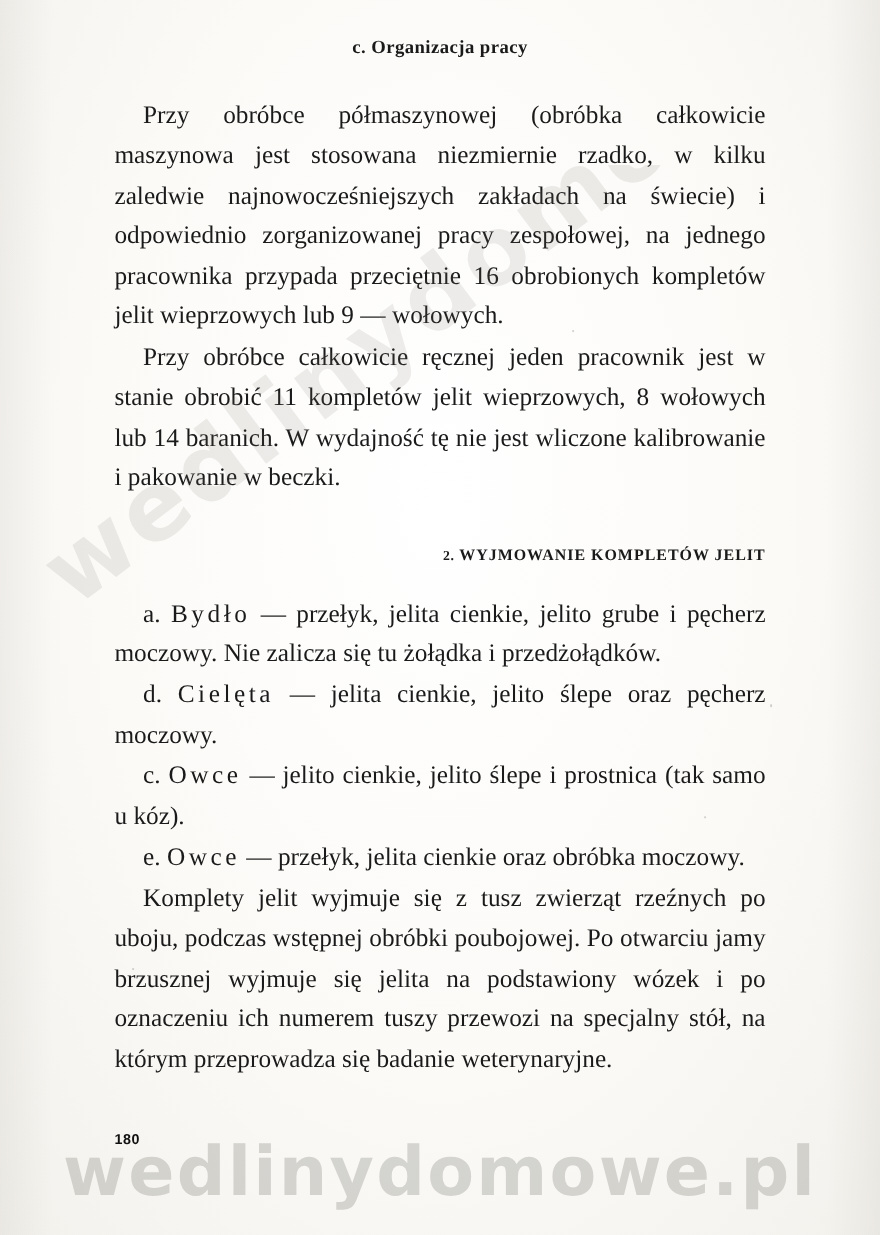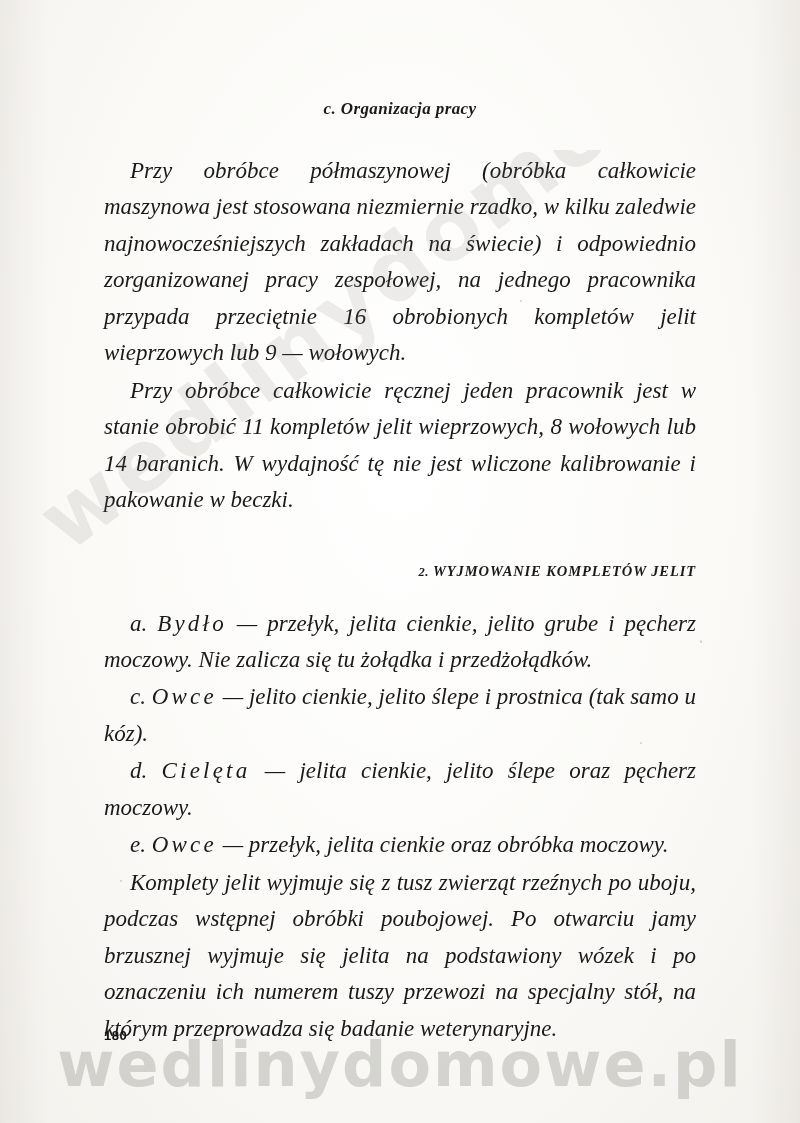--- a/index.html
+++ b/index.html
@@ -29,23 +29,22 @@
     inset: 0;
     background:
       linear-gradient(90deg, rgba(150,145,135,0.10) 0%, rgba(255,255,255,0) 6%),
       linear-gradient(270deg, rgba(150,145,135,0.10) 0%, rgba(255,255,255,0) 6%);
     pointer-events: none;
   }
 
   .page {
     position: absolute;
     inset: 0;
-    padding: 99px 104px 40px 104px;
+    padding: 33px 104px 40px 104px;
     box-sizing: border-box;
-    font-style: italic;
   }
 
   
   .wm-diag {
     position: absolute;
     left: 40px;
     top: 150px;
     width: 720px;
     height: 700px;
     pointer-events: none;
@@ -160,27 +159,27 @@
   </h3>
 
 
   <p class="para">
     <span>a.</span>
     <span class="sp">Bydło</span><span> — przełyk, jelita cienkie, jelito grube i pęcherz moczowy. Nie zalicza się tu żołądka i przedżołądków.</span>
   </p>
 
 
   <p class="para">
-    <span>c.</span>
-    <span class="sp">Owce</span><span> — jelito cienkie, jelito ślepe i prostnica (tak samo u kóz).</span>
+    <span>d.</span>
+    <span class="sp">Cielęta</span><span> — jelita cienkie, jelito ślepe oraz pęcherz moczowy.</span>
   </p>
 
   <p class="para">
-    <span>d.</span>
-    <span class="sp">Cielęta</span><span> — jelita cienkie, jelito ślepe oraz pęcherz moczowy.</span>
+    <span>c.</span>
+    <span class="sp">Owce</span><span> — jelito cienkie, jelito ślepe i prostnica (tak samo u kóz).</span>
   </p>
 
   <p class="para">
     <span>e.</span>
     <span class="sp">Owce</span><span> — przełyk, jelita cienkie oraz obróbka moczowy.</span>
   </p>
 
   <p class="para">Komplety jelit wyjmuje się z tusz zwierząt rzeźnych po uboju, podczas wstępnej obróbki poubojowej. Po otwarciu jamy brzusznej wyjmuje się jelita na podstawiony wózek i po oznaczeniu ich numerem tuszy przewozi na specjalny stół, na którym przeprowadza się badanie weterynaryjne.</p>
 
 </div>

